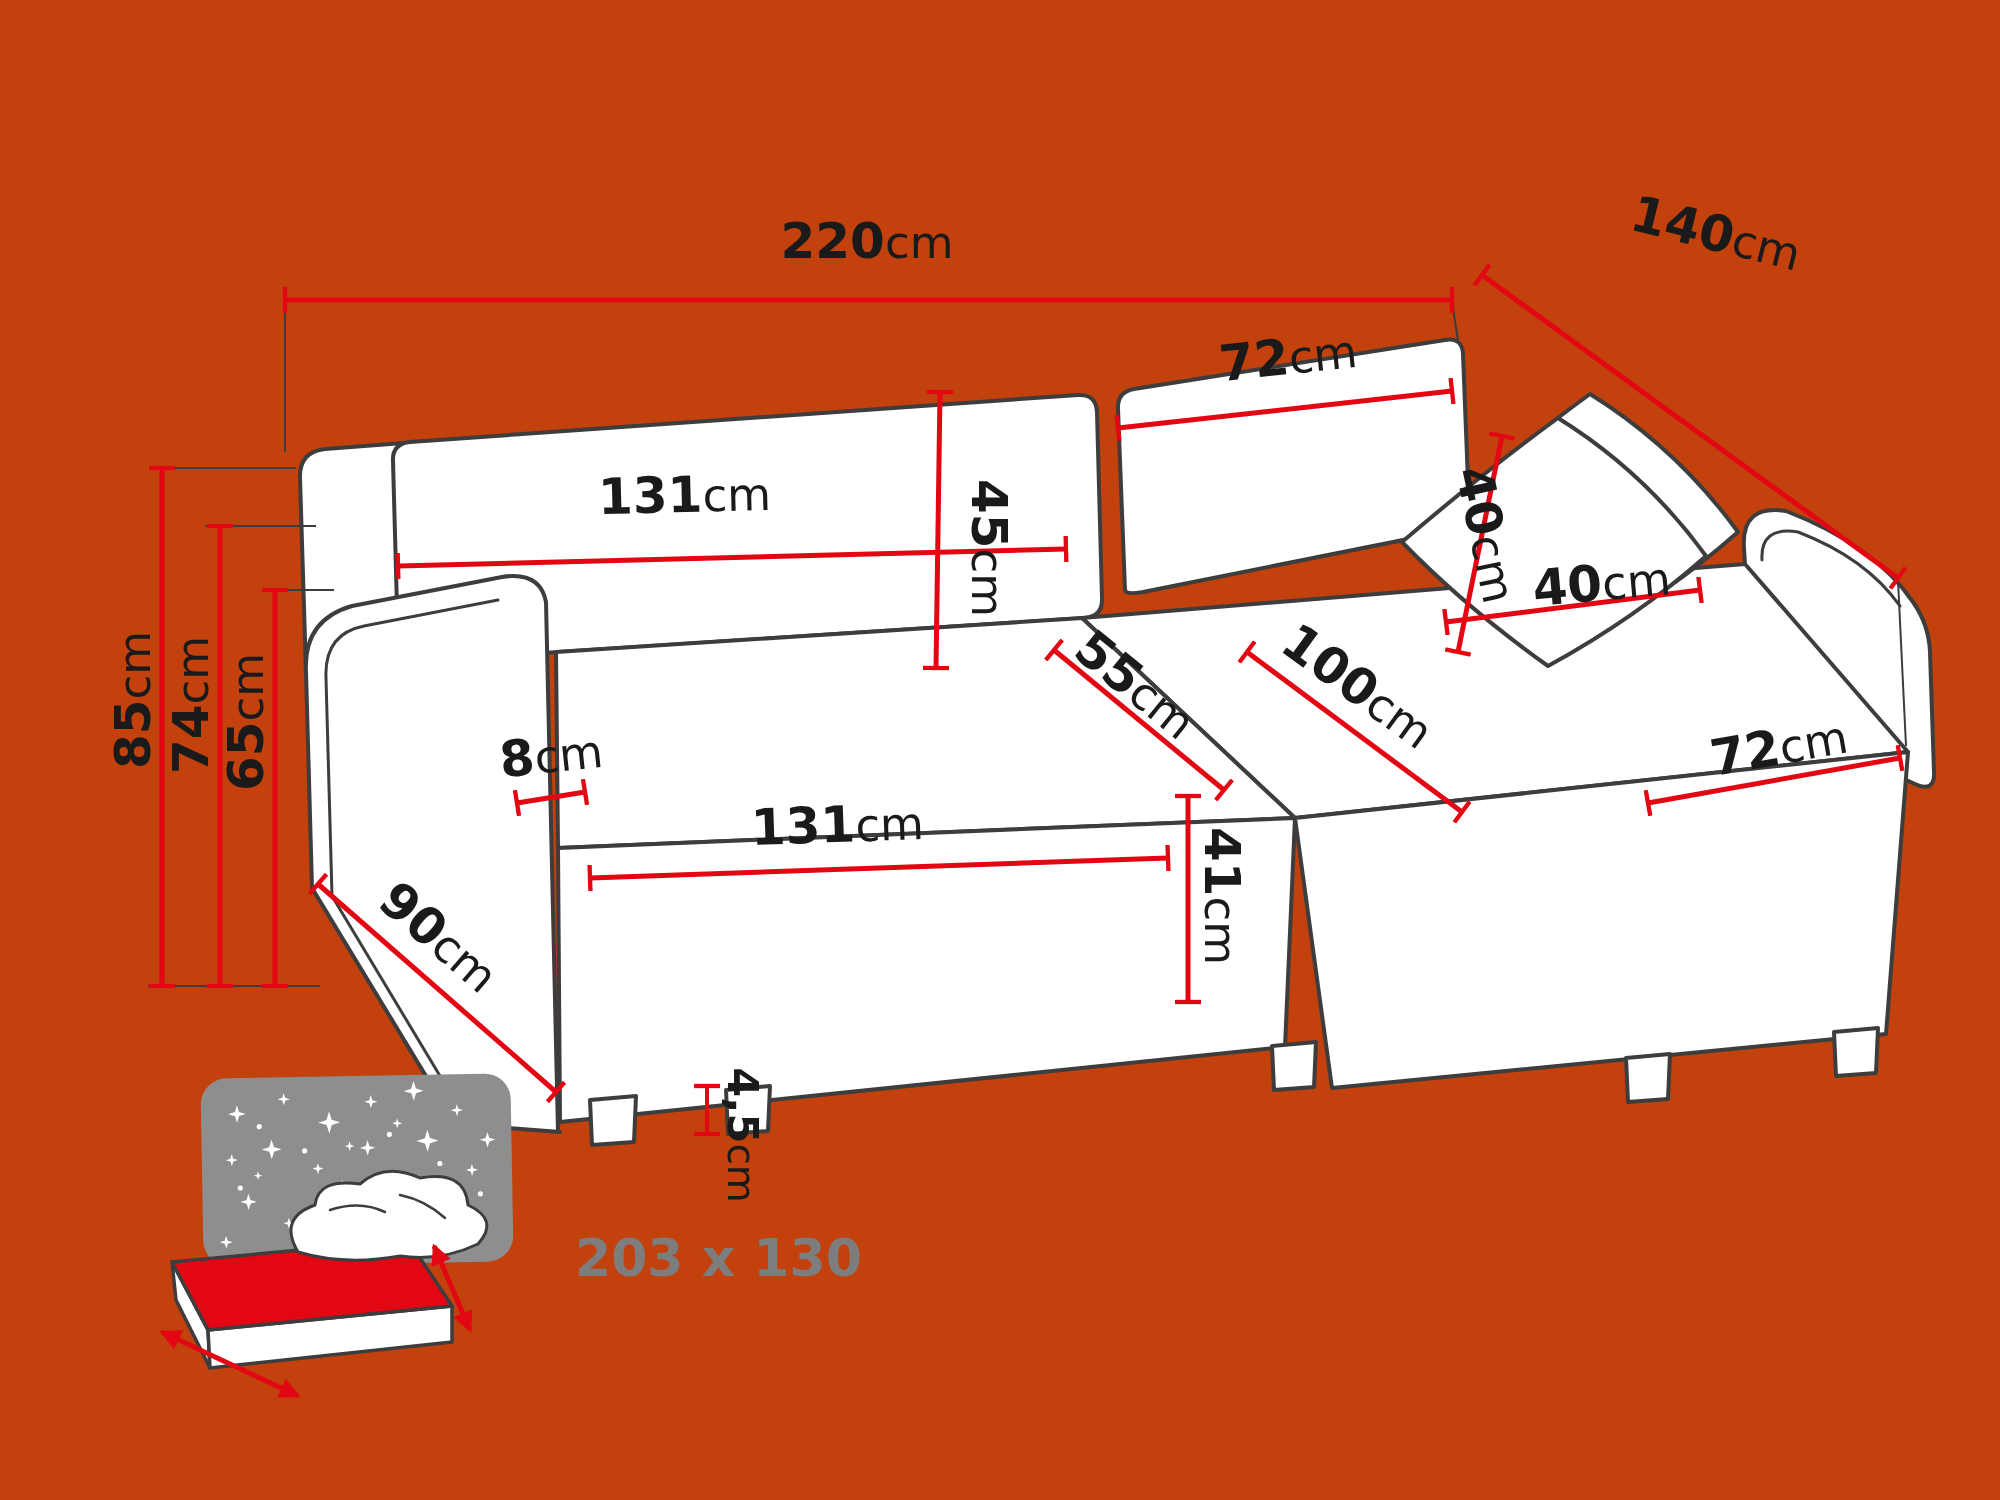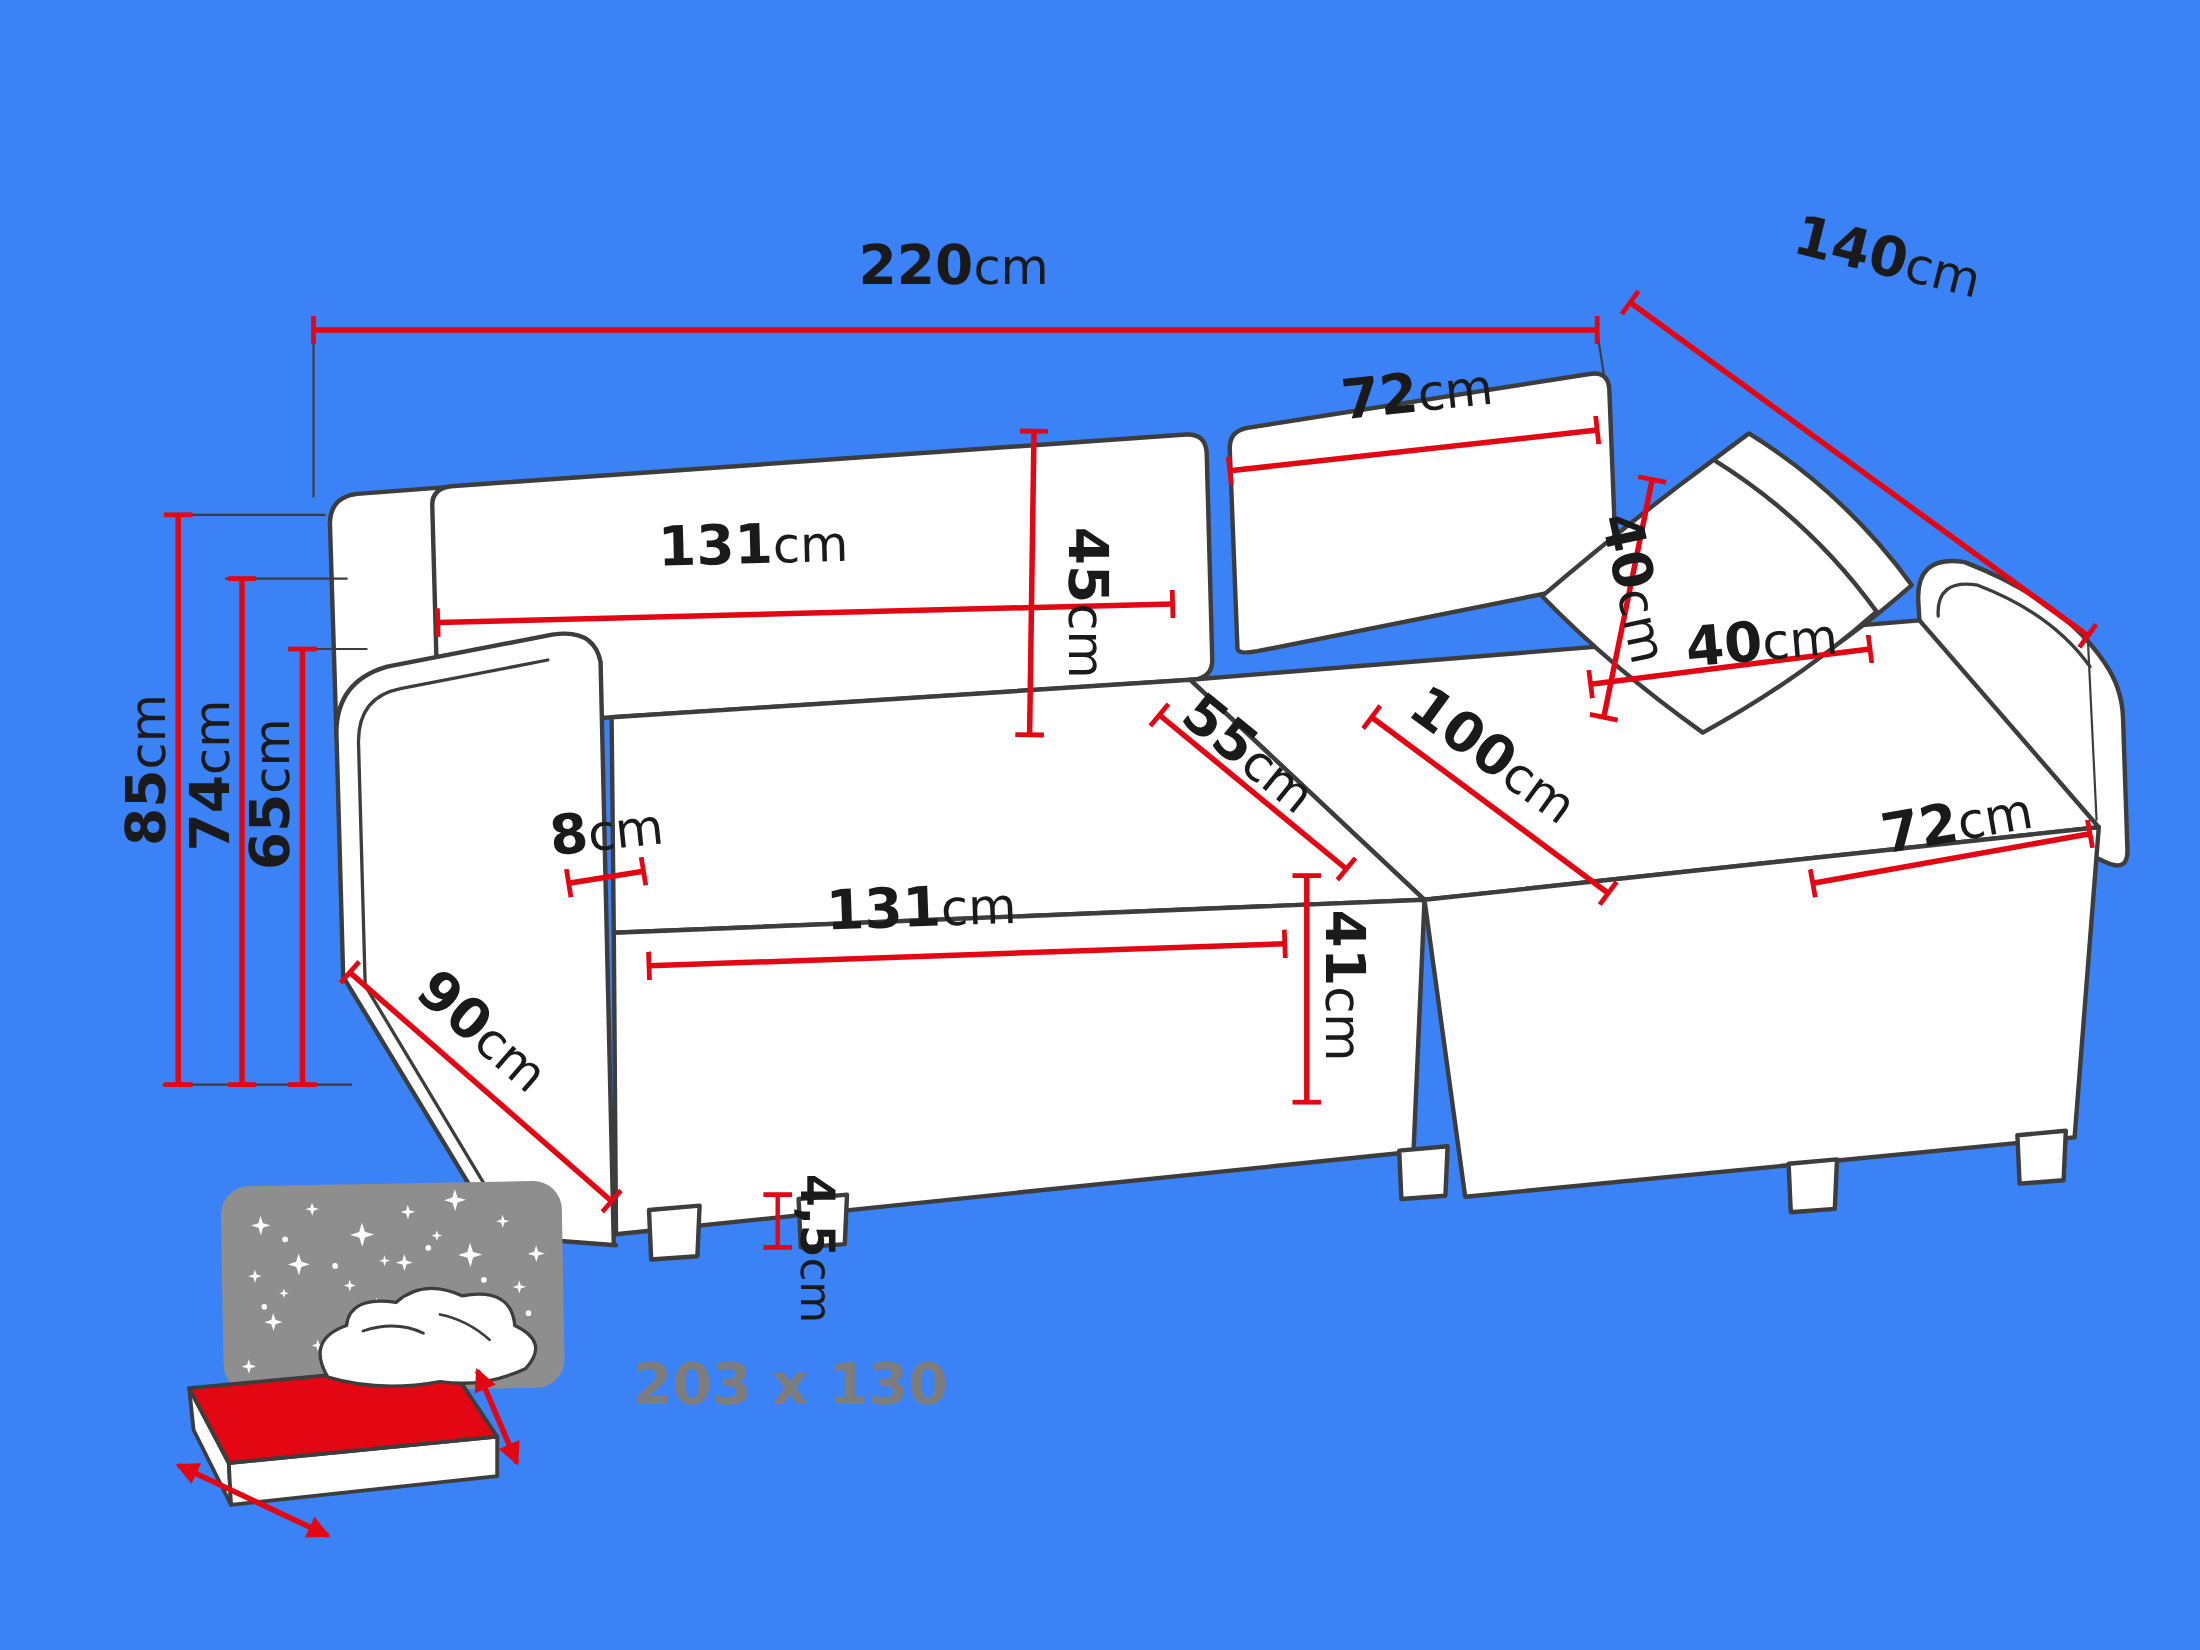--- a/index.html
+++ b/index.html
@@ -1,16 +1,16 @@
 <!DOCTYPE html>
 <html><head>
 <meta charset="utf-8">
 <style>
   html,body{margin:0;padding:0;background:#ffffff;}
-  .stage{position:relative;width:2000px;height:1500px;background:#3b82f6;overflow:hidden;}
+  .stage{position:relative;width:2000px;height:1500px;background:#c2410c;overflow:hidden;}
   svg{display:block;}
   .outline{fill:#ffffff;stroke:#3d3d3d;stroke-width:4;stroke-linejoin:round;stroke-linecap:round;}
   .seam{fill:none;stroke:#3d3d3d;stroke-width:3;stroke-linejoin:round;stroke-linecap:round;}
   .ext{stroke:#3d3d3d;stroke-width:2;fill:none;}
   .red{stroke:#e30613;stroke-width:5;fill:none;}
   .redthin{stroke:#e30613;stroke-width:4;fill:none;}
   .dim-label{font-family:"DejaVu Sans","Liberation Sans",sans-serif;fill:#1a1a1a;}
   .dim-label .num{font-weight:700;font-size:50px;}
   .dim-label .unit{font-weight:400;font-size:45px;}
   .dim-label.small .num{font-weight:700;font-size:43px;}

